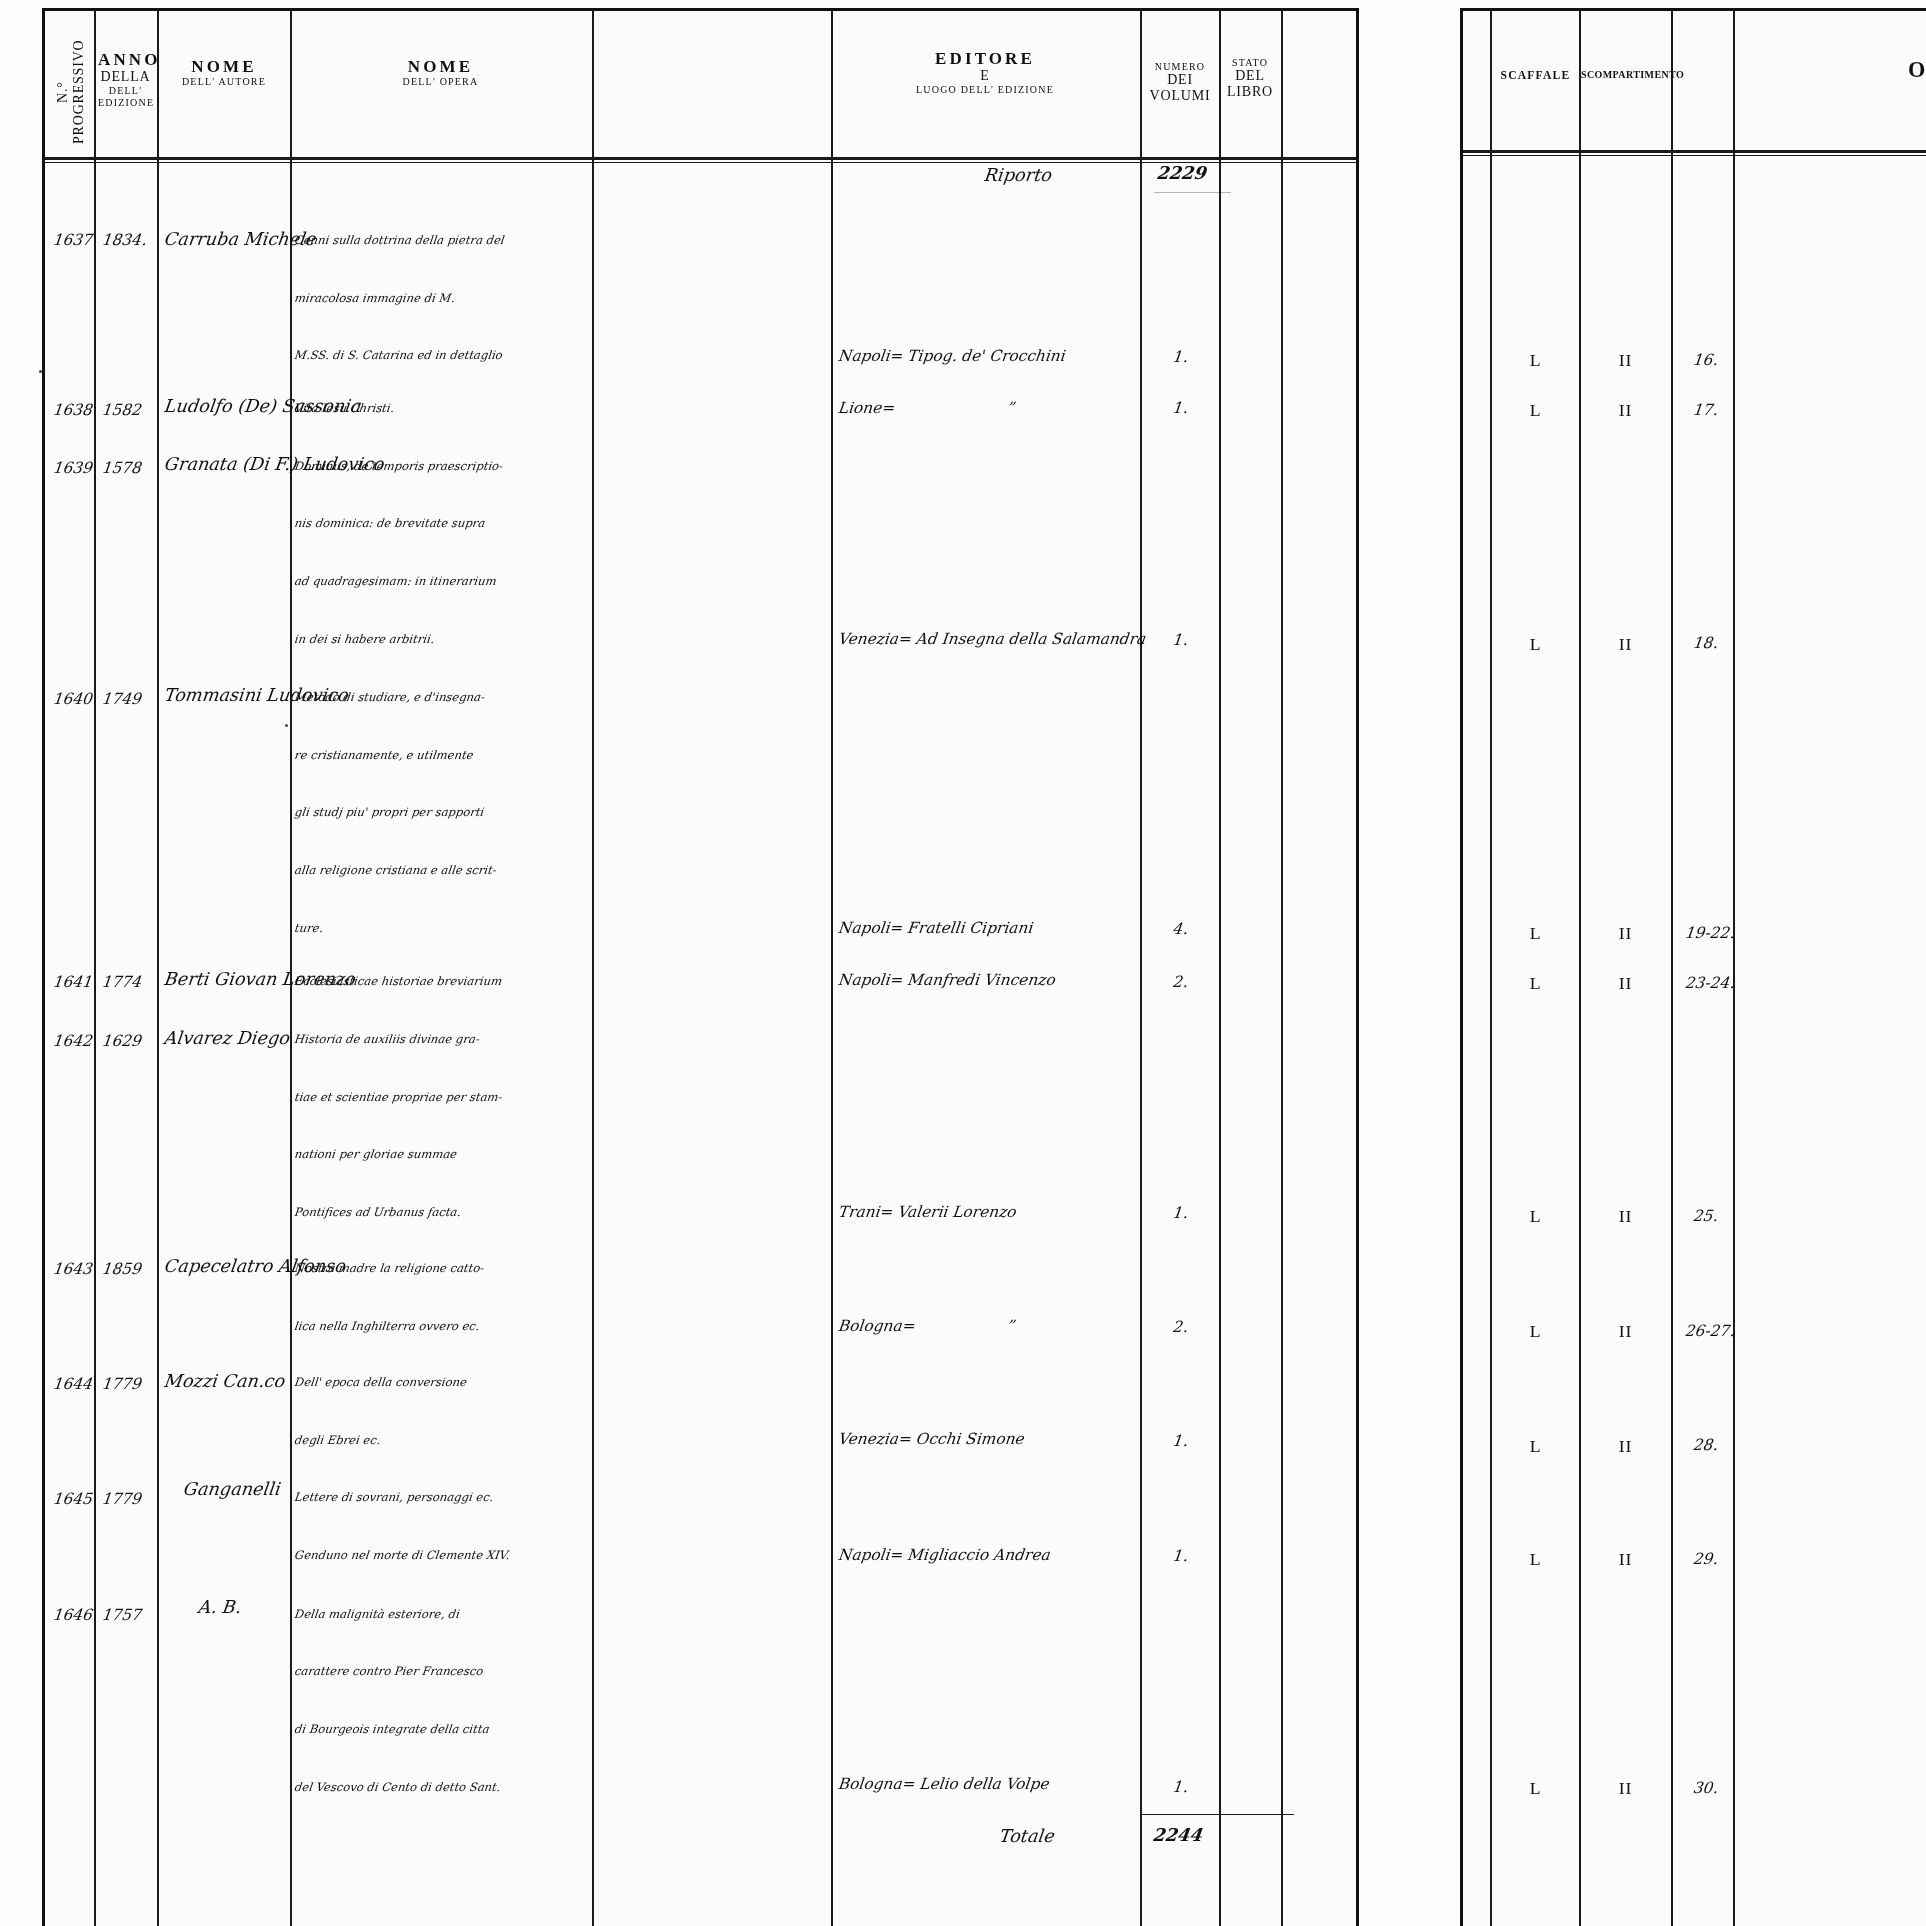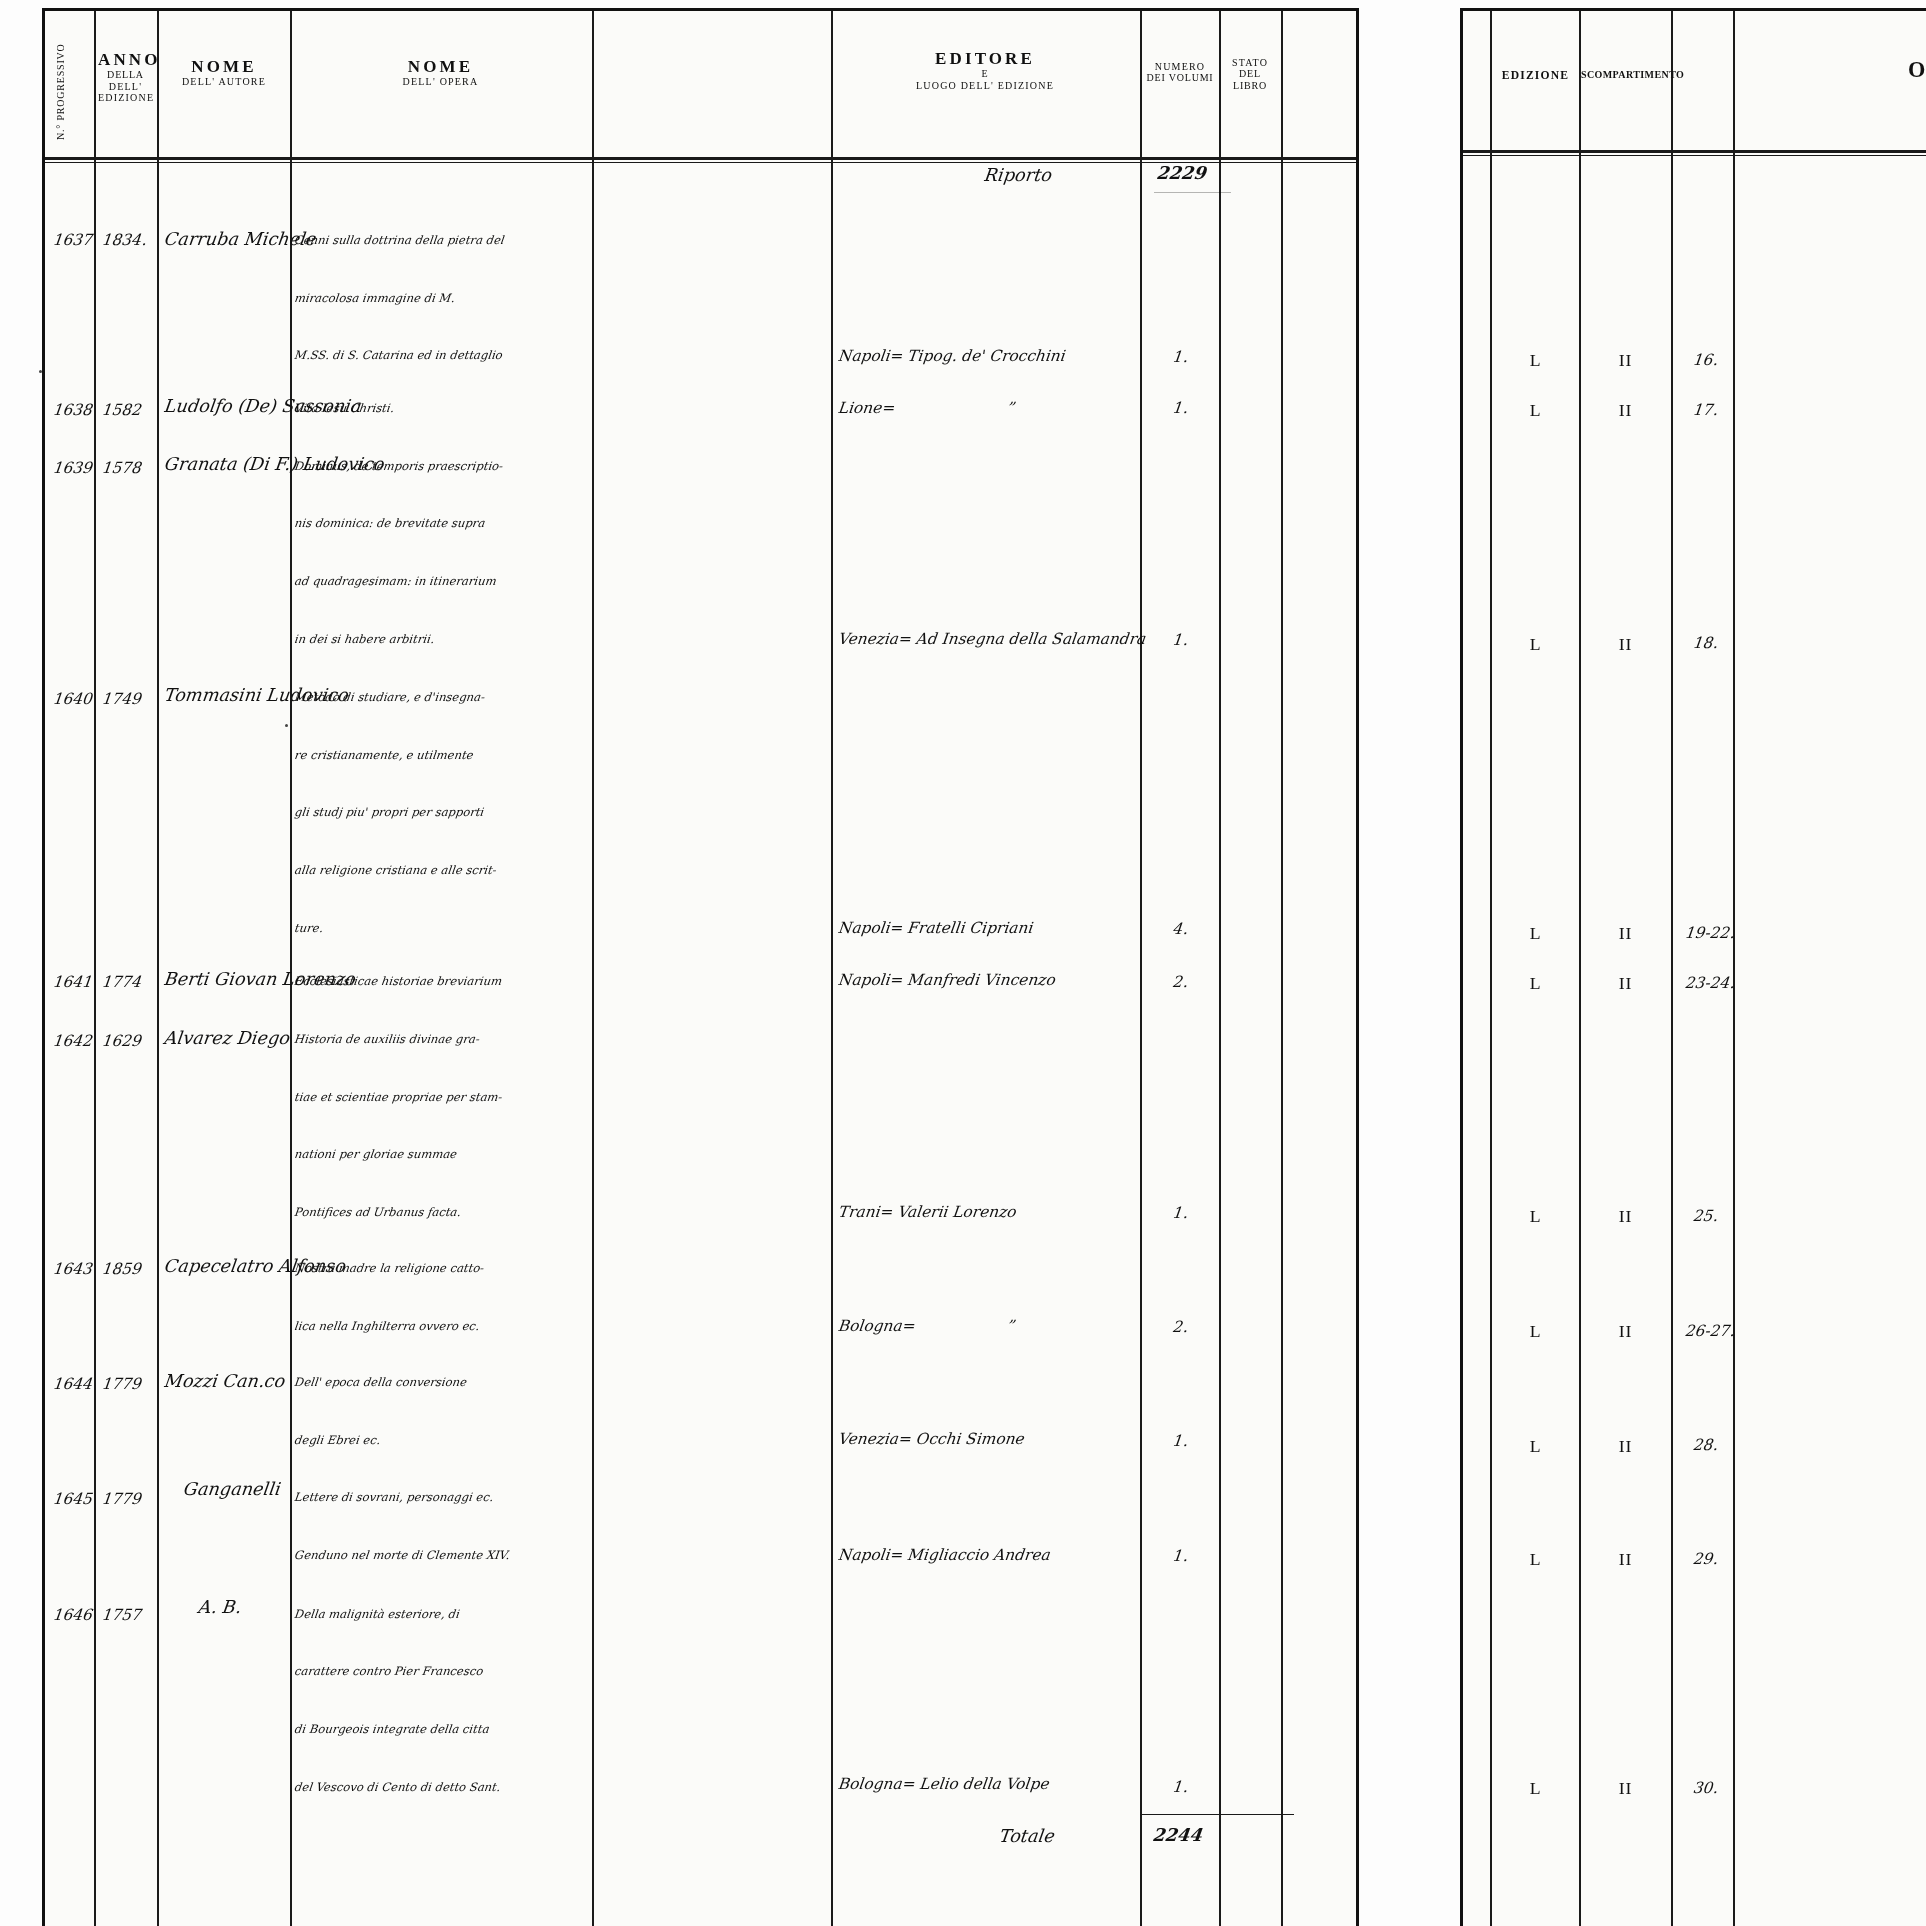--- a/index.html
+++ b/index.html
@@ -50,21 +50,21 @@
     position: absolute;
     text-align: center;
     font-family: "Liberation Serif", serif;
     color: #101010;
     line-height: 1.15;
     letter-spacing: 1.2px;
     text-transform: uppercase;
   }
   .colhead .l1 { font-size: 17px; font-weight: bold; letter-spacing: 3.1px; }
   .colhead .l2 { font-size: 10px; letter-spacing: 1.2px; }
-  .colhead .l3 { font-size: 10px; letter-spacing: 0.8px; }
+  .colhead .l3 { font-size: 14px; letter-spacing: 0.8px; }
   .colhead.vertical {
     writing-mode: vertical-rl;
     transform: rotate(180deg);
     letter-spacing: 1.5px;
   }
   .bighead {
     position: absolute;
     text-align: center;
     font-size: 22.3px;
     font-weight: bold;
@@ -272,21 +272,21 @@
   <div class="sheet" id="right-sheet">
 
     <div class="hline thick" style="top:139px;"></div>
     <div class="hline" style="top:144px;"></div>
 
     <div class="vline" style="left:27px;"></div>
     <div class="vline" style="left:116px;"></div>
     <div class="vline" style="left:208px;"></div>
     <div class="vline" style="left:270px;"></div>
 
-    <div class="smallhead" style="left:31px;  top:58px; width:83px;">EDIZIONE</div>
+    <div class="smallhead" style="left:31px;  top:58px; width:83px;">SCAFFALE</div>
     <div class="smallhead" style="left:118px; top:58px; width:89px; font-size:10px; letter-spacing:0.4px;">SCOMPARTIMENTO</div>
     <div class="bighead" style="left:272px;  top:46px; width:578px;">OSSERVAZIONI</div>
 
     <div class="prt" style="left:31px;  top:339px;  width:83px;">L</div>
     <div class="prt" style="left:118px; top:339px;  width:89px;">II</div>
     <div class="hw md" style="left:231px; top:340px;">16.</div>
 
     <div class="prt" style="left:31px;  top:389px; width:83px;">L</div>
     <div class="prt" style="left:118px; top:389px; width:89px;">II</div>
     <div class="hw md" style="left:231px; top:390px;">17.</div>

